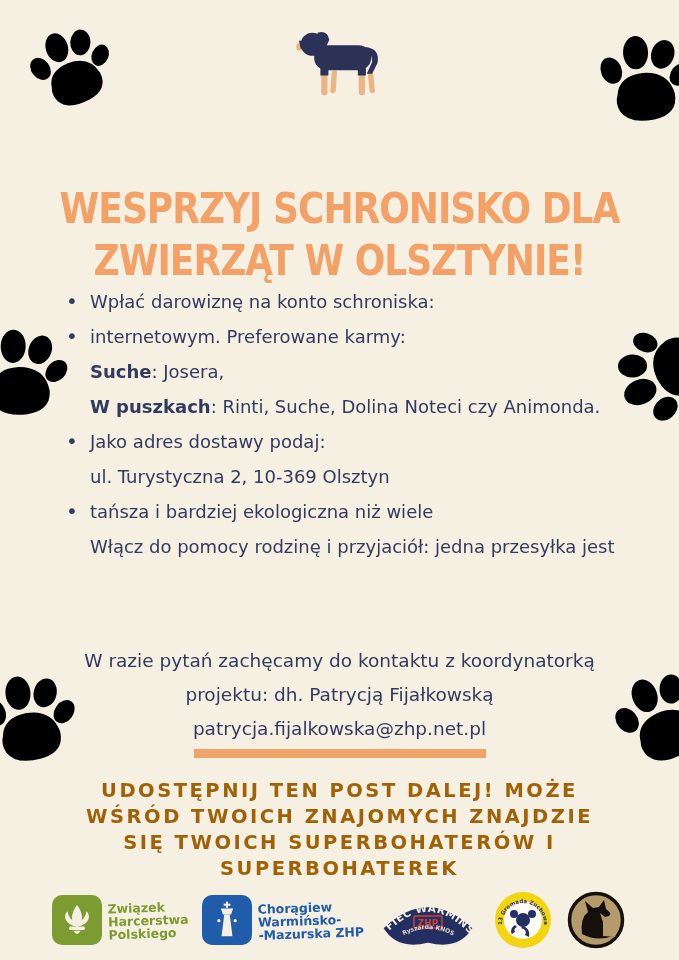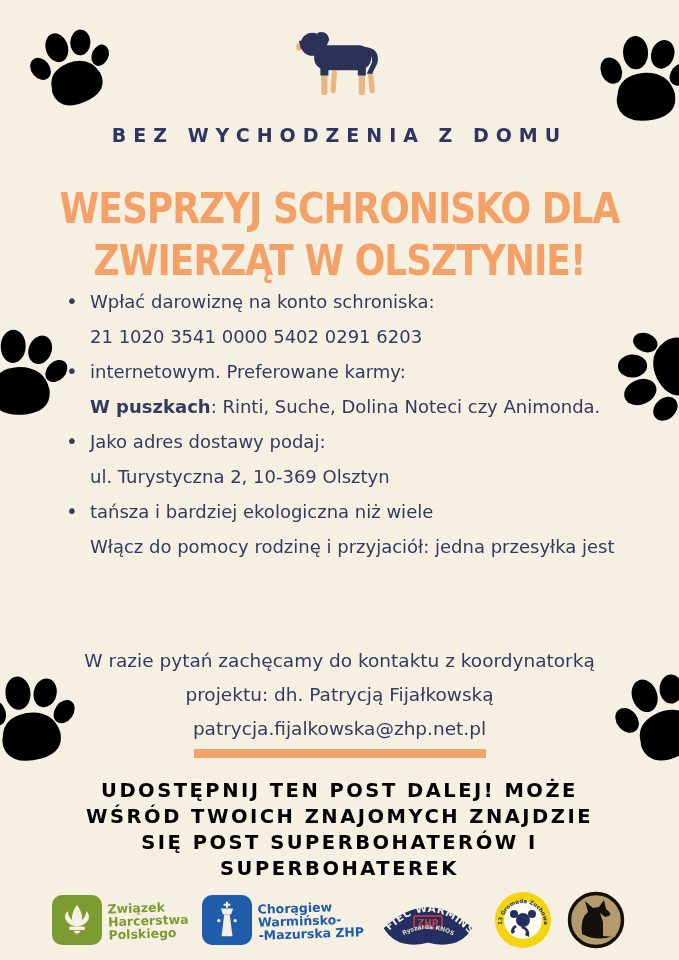--- a/index.html
+++ b/index.html
@@ -32,21 +32,21 @@
     font-size:18px;line-height:35px;list-style:none;margin:0;padding:0;}
   .bullets li{position:relative;padding-left:26px;margin:0;}
   .bullets li::before{content:"•";position:absolute;left:2px;top:0;font-size:20px;color:#333A5F;}
   .b{font-weight:bold;}
   
   .contact{position:absolute;top:644px;left:0;width:100%;text-align:center;
     font-size:18.5px;line-height:34px;color:#333A5F;}
   .email-bar{width:292px;height:9px;background:#F2A369;margin:3px auto 0;}
   
   .cta{position:absolute;top:778px;left:50%;transform:translateX(-50%);
-    width:520px;text-align:center;color:#000000;font-weight:bold;
+    width:520px;text-align:center;color:#a16207;font-weight:bold;
     font-size:19.5px;letter-spacing:2.5px;line-height:26px;}
   
   .logos{position:absolute;left:52px;top:884px;width:580px;height:72px;
     display:flex;align-items:center;gap:13px;}
   .logo-block{display:flex;align-items:center;gap:6px;}
   .badge-square{width:50px;height:50px;border-radius:10px;display:flex;
     align-items:center;justify-content:center;flex:0 0 auto;}
   .sq-green{background:#7C9B31;}
   .sq-blue{background:#1F5CA9;}
   .logo-label{font-weight:bold;font-size:12.5px;line-height:13px;transform:rotate(-2deg);}
@@ -102,34 +102,33 @@
       <rect x="36" y="22" width="64" height="28" rx="14"></rect>
       <circle cx="34" cy="21" r="13"></circle>
       <path d="M19 17 h14 v9 h-12 z"></path>
       <path d="M40 8 q11 -3 13 8 l-4 9 q-9 2 -11 -5 z"></path>
       <path d="M94 24 q16 2 13 18 l-6 12 h-6 l6 -13 q1 -9 -9 -11 z"></path>
       <rect x="43" y="42" width="9" height="14"></rect>
       <rect x="85" y="42" width="9" height="14"></rect>
     </g>
   </svg>
 
-  <div class="topline">BEZ WYCHODZENIA Z DOMU</div>
 
   <div class="headline">
     <div>WESPRZYJ SCHRONISKO DLA</div>
     <div>ZWIERZĄT W OLSZTYNIE!</div>
   </div>
 
   <ul class="bullets">
     <li>
       <div>Wpłać darowiznę na konto schroniska:</div>
-      <div>21 1020 3541 0000 5402 0291 6203</div>
     </li>
     <li>
       <div>internetowym. Preferowane karmy:</div>
+      <div><span class="b">Suche</span><span>: Josera,</span></div>
       <div><span class="b">W puszkach</span><span>: Rinti, Suche, Dolina Noteci czy Animonda.</span></div>
     </li>
     <li>
       <div>Jako adres dostawy podaj:</div>
       <div>ul. Turystyczna 2, 10-369 Olsztyn</div>
     </li>
     <li>
       <div>tańsza i bardziej ekologiczna niż wiele</div>
       <div>Włącz do pomocy rodzinę i przyjaciół: jedna przesyłka jest</div>
     </li>
@@ -138,21 +137,21 @@
   <div class="contact">
     <div>W razie pytań zachęcamy do kontaktu z koordynatorką</div>
     <div>projektu: dh. Patrycją Fijałkowską</div>
     <div>patrycja.fijalkowska@zhp.net.pl</div>
     <div class="email-bar"></div>
   </div>
 
   <div class="cta">
     <div>UDOSTĘPNIJ TEN POST DALEJ! MOŻE</div>
     <div>WŚRÓD TWOICH ZNAJOMYCH ZNAJDZIE</div>
-    <div>SIĘ POST SUPERBOHATERÓW I</div>
+    <div>SIĘ TWOICH SUPERBOHATERÓW I</div>
     <div>SUPERBOHATEREK</div>
   </div>
 
   <div class="logos">
 
     <div class="logo-block">
       <div class="badge-square sq-green">
         <svg width="36" height="38" viewBox="0 0 50 50" fill="#F6F0E2">
           <path d="M25 4 Q32 13 32 22 Q32 31 25 35 Q18 31 18 22 Q18 13 25 4 Z"></path>
           <path d="M25 34 Q13 33 9 24 Q7 17 12 13 Q13 25 25 29 Z"></path>

